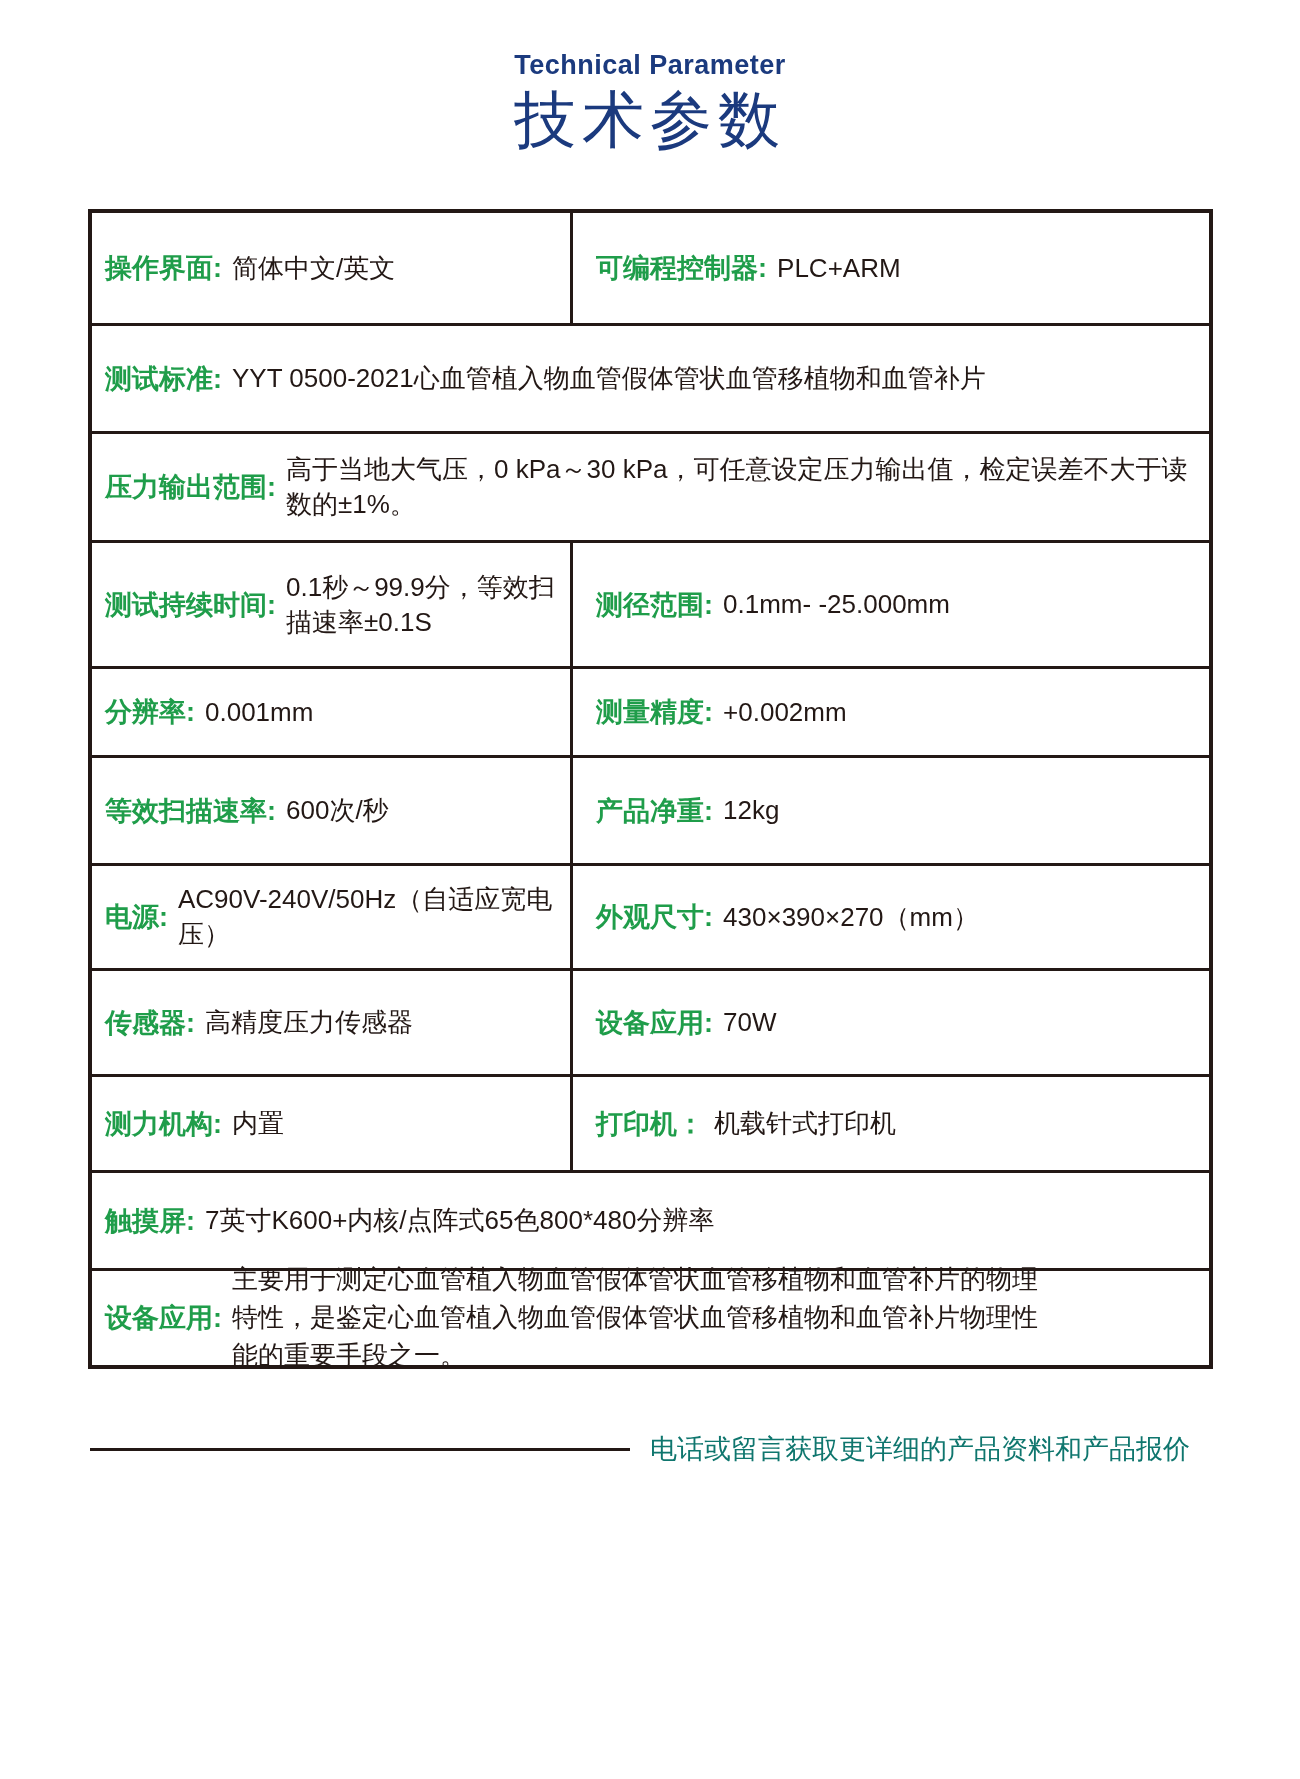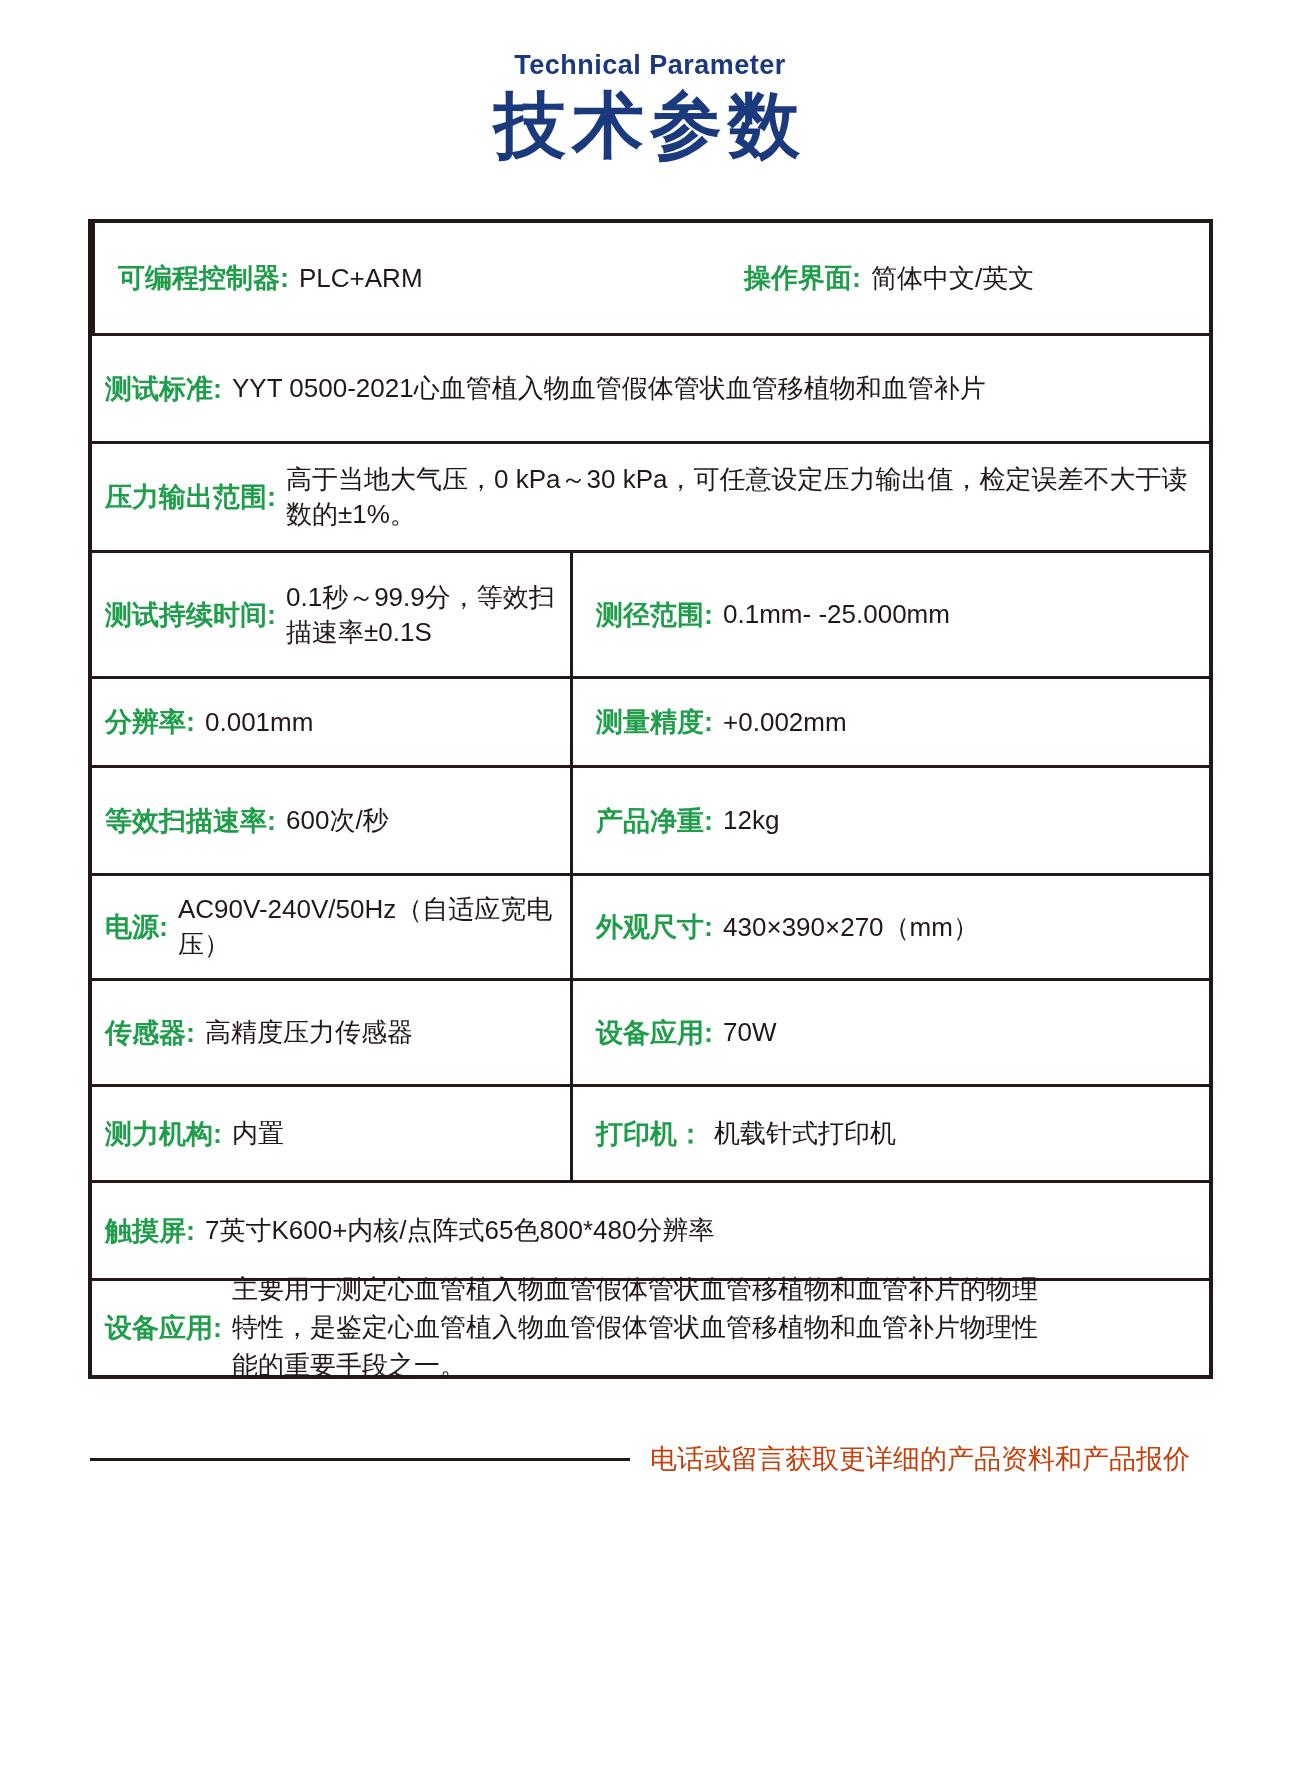--- a/index.html
+++ b/index.html
@@ -16,23 +16,23 @@
   
   .header { padding-top: 50px; text-align: center; }
   .subtitle {
     font-size: 27px;
     font-weight: bold;
     color: #1b3a7e;
     letter-spacing: 0.5px;
   }
   .title {
     margin-top: 8px;
-    font-size: 72px;
+    font-size: 62px;
     line-height: 1.0;
-    font-weight: 700;
+    font-weight: 400;
     color: #1b3a7e;
     letter-spacing: 6px;
   }
 
   
   .spec-table {
     margin: 58px 87px 0 88px;   
     border: 4px solid #231815;
     background: #ffffff;
   }
@@ -70,43 +70,43 @@
     gap: 20px;
   }
   .footer .rule {
     flex: 1;
     height: 3px;
     background: #231815;
   }
   .footer .note {
     white-space: nowrap;
     font-size: 27px;
-    color: #c2410c;
+    color: #0f766e;
   }
 </style>
 </head>
 <body>
 
 <div class="page">
 
   <div class="header">
     <div class="subtitle">Technical Parameter</div>
     <div class="title">技术参数</div>
   </div>
 
   <div class="spec-table">
 
     <div class="row two" style="height:110px">
+      <div class="cell left">
+        <span class="label">操作界面:</span>
+        <span class="value">简体中文/英文</span>
+      </div>
       <div class="cell right">
         <span class="label">可编程控制器:</span>
         <span class="value">PLC+ARM</span>
-      </div>
-      <div class="cell left">
-        <span class="label">操作界面:</span>
-        <span class="value">简体中文/英文</span>
       </div>
     </div>
 
     <div class="row single" style="height:108px">
       <div class="cell">
         <span class="label">测试标准:</span>
         <span class="value">YYT 0500-2021心血管植入物血管假体管状血管移植物和血管补片</span>
       </div>
     </div>
 

